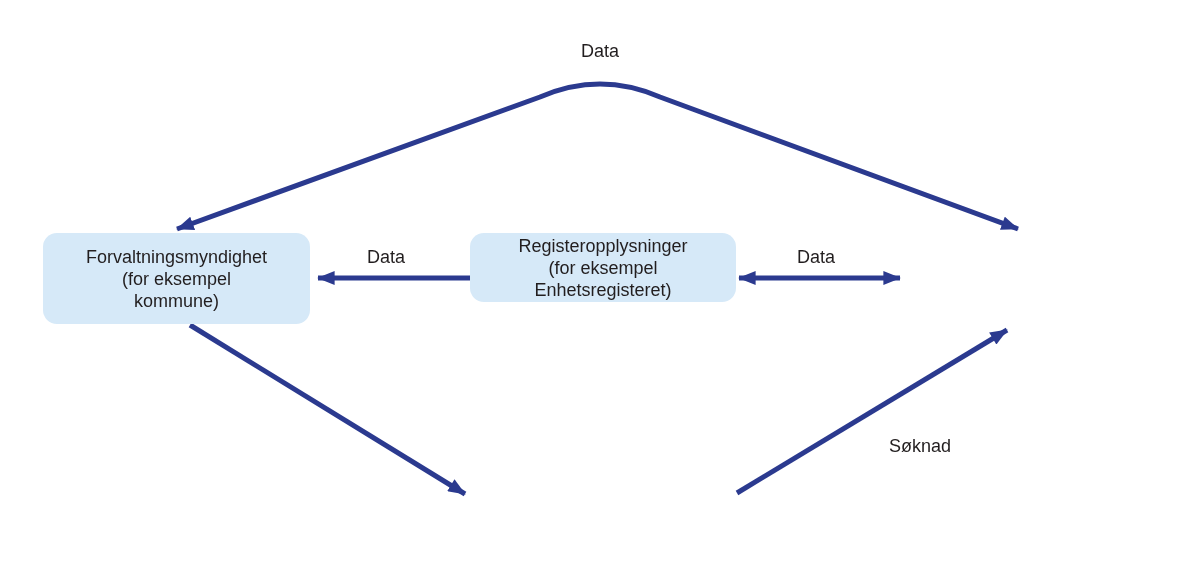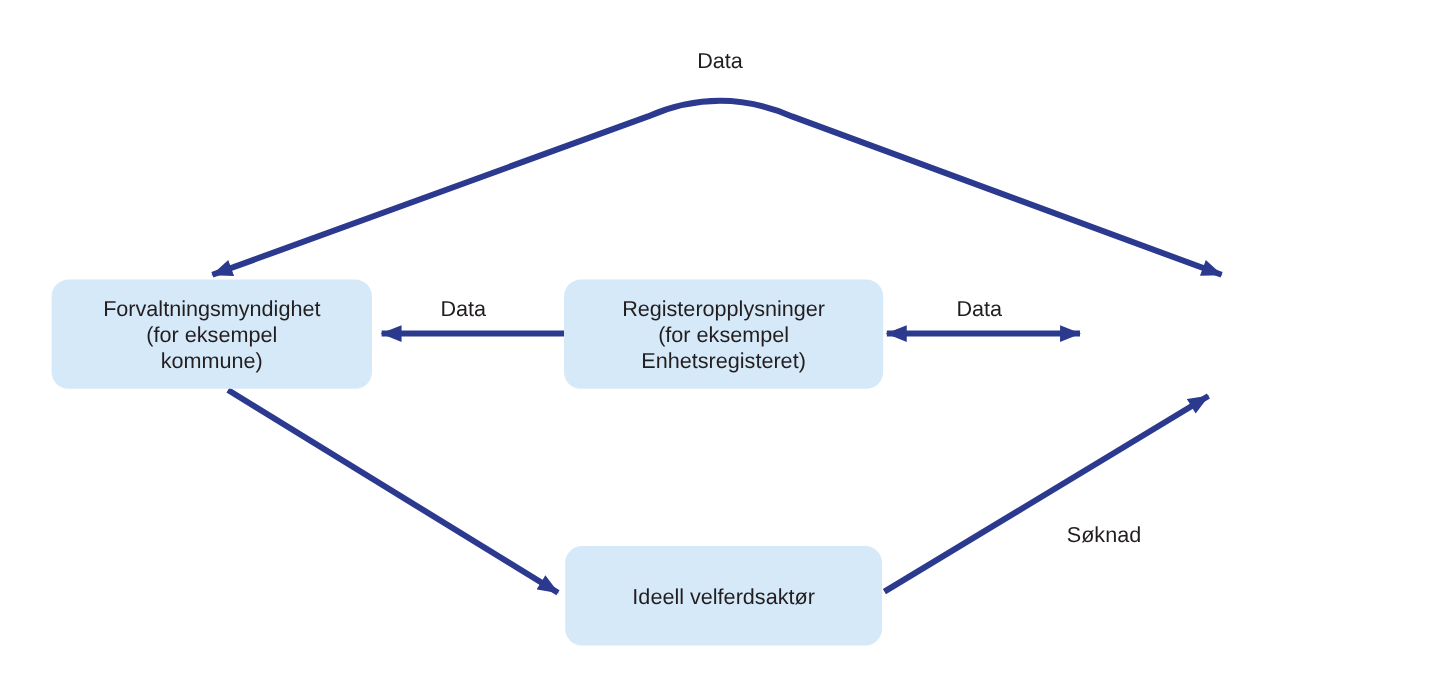--- a/index.html
+++ b/index.html
@@ -33,21 +33,21 @@
     border-radius:14px;
     display:flex;
     align-items:center;
     justify-content:center;
     text-align:center;
     font-size:18px;
     line-height:22px;
     white-space:pre-line;
   }
   .node-left  {left:43px;  top:233px; width:267px; height:91px;}
-  .node-center{left:470px; top:233px; width:266px; height:91px;}
+  .node-center{left:470px; top:233px; width:266px; height:69px;}
   .node-right {left:905px; top:233px; width:259px; height:91px;}
   .node-bottom{left:471px; top:455px; width:264px; height:83px;}
   .edge-label{
     position:absolute;
     font-size:18px;
     line-height:22px;
     white-space:pre-line;
   }
   .label-data-top  {left:560px; top:40px;  width:80px; text-align:center;}
   .label-data-left {left:346px; top:246px; width:80px; text-align:center;}
@@ -75,21 +75,20 @@
 
   <div class="node node-left">Forvaltningsmyndighet
 (for eksempel
 kommune)</div>
 
   <div class="node node-center">Registeropplysninger
 (for eksempel
 Enhetsregisteret)</div>
 
 
-  <div class="node node-bottom">Ideell velferdsaktør</div>
 
   <div class="edge-label label-data-top">Data</div>
 
   <div class="edge-label label-data-left">Data</div>
 
   <div class="edge-label label-data-right">Data</div>
 
 
   <div class="edge-label label-soknad">Søknad</div>
 

